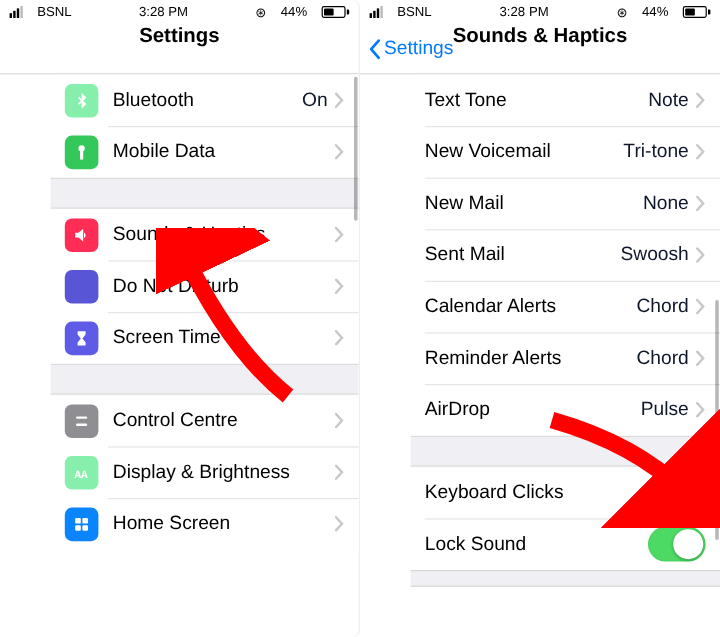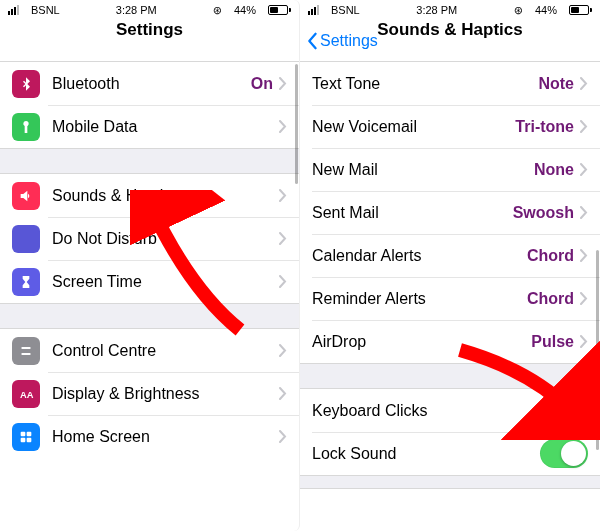--- a/index.html
+++ b/index.html
@@ -17,41 +17,41 @@
   .signal-bars span:nth-child(3){height:8px;}
   .signal-bars span:nth-child(4){height:10px; background:#bbb;}
   .battery { display:flex; align-items:center; gap:1px;}
   .battery-body { width:20px; height:10px; border:1px solid #000; border-radius:2px; position:relative; }
   .battery-fill { position:absolute; left:1px; top:1px; bottom:1px; width:44%; background:#000; border-radius:1px;}
   .battery-tip { width:2px; height:4px; background:#000; border-radius:0 1px 1px 0;}
   .nav-bar { height:42px; display:flex; align-items:flex-start; justify-content:center; position:relative; border-bottom:1px solid #d8d8d8;}
   .nav-title { font-size:17px; font-weight:600; }
   .nav-back { position:absolute; left:6px; top:0; bottom:0; display:flex; align-items:center; font-size:16px; color:#007aff; cursor:pointer; gap:2px;}
   .nav-back svg { width:12px; height:18px; }
-  .list { overflow-y:auto; height:calc(531px - 62px); }
+  .list { overflow-y:auto; height:calc(531px - 62px);margin-left:42px; }
   .group-gap { height:26px; background:#efeff4; border-top:1px solid #d8d8d8; border-bottom:1px solid #d8d8d8;}
   .group-gap.small { height:14px; }
   .row { display:flex; align-items:center; padding:0 12px 0 12px; height:43px; background:#fff; position:relative; cursor:pointer; }
   .row + .row::before { content:""; position:absolute; left:48px; right:0; top:0; height:1px; background:#e5e5e5; }
   .row.no-icon + .row.no-icon::before { left:12px; }
   .row .icon { width:28px; height:28px; border-radius:6px; margin-right:12px; display:flex; align-items:center; justify-content:center; flex-shrink:0; }
   .row .icon svg { width:16px; height:16px; fill:#fff; }
   .row .label { flex:1; font-size:16px; color:#000; }
-  .row .value { font-size:16px; color:#701a75; margin-right:6px;font-weight:bold; }
+  .row .value { font-size:16px; color:#0f172a; margin-right:6px; }
   .row .chev { color:#c7c7cc; }
   .row .chev svg { width:8px; height:13px; display:block; }
   .toggle { width:48px; height:29px; border-radius:15px; background:#4cd964; position:relative; flex-shrink:0; box-shadow: inset 0 0 0 1px rgba(0,0,0,0.04);}
   .toggle .knob { position:absolute; right:2px; top:2px; width:25px; height:25px; border-radius:50%; background:#fff; box-shadow:0 1px 3px rgba(0,0,0,0.3);}
   .scroll-hint { position:absolute; right:1px; top:64px; width:3px; height:120px; background:rgba(0,0,0,0.28); border-radius:2px; }
   .scroll-hint.r2 { top:250px; height:200px; }
   
   .arrow { position:absolute; pointer-events:none; z-index:10; }
   .arrow svg { display:block; }
   
-  .bg-blue{background:#be185d;} .bg-green{background:#34c759;} .bg-red{background:#ff3b30;}
+  .bg-blue{background:#86efac;font-family:Liberation Mono, monospace;} .bg-green{background:#34c759;} .bg-red{background:#ff3b30;}
   .bg-pink{background:#ff2d55;} .bg-purple{background:#5856d6;} .bg-indigo{background:#5e5ce6;}
   .bg-gray{background:#8e8e93;} .bg-bluea{background:#0a84ff;}
 </style>
 </head>
 <body>
 
 <div class="container">
 
   <div class="phone left">
     <div class="status-bar">

